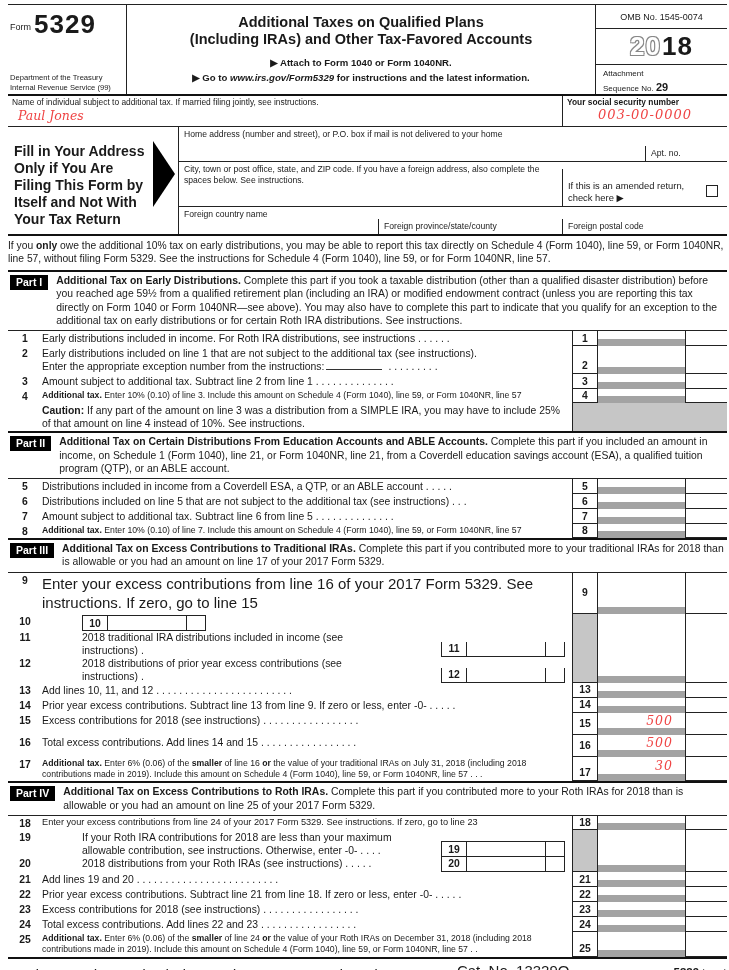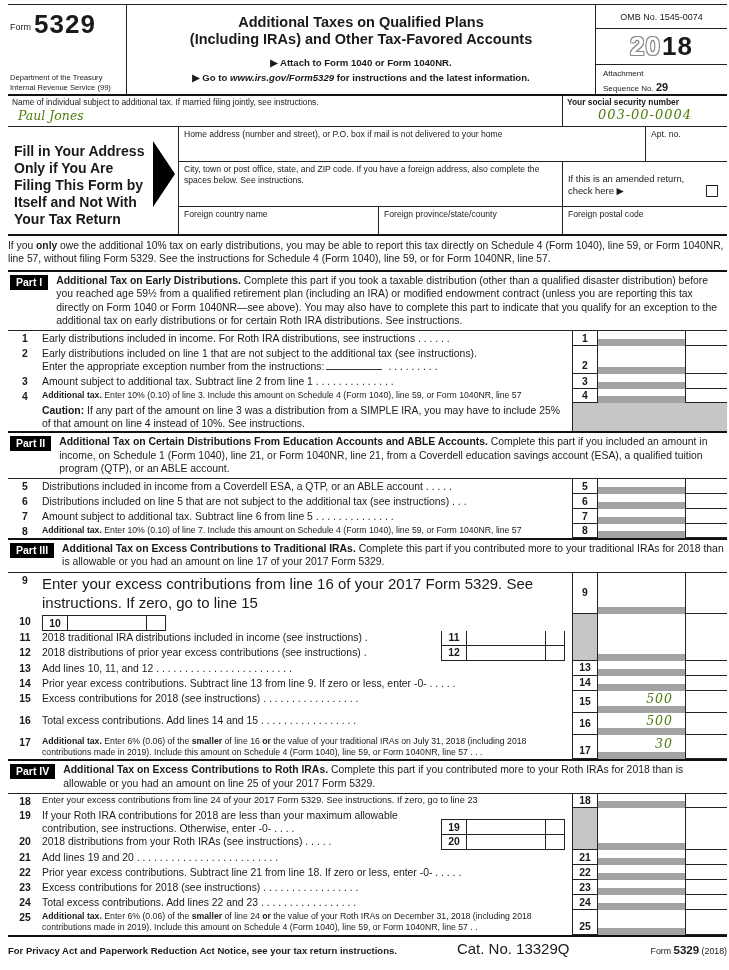--- a/index.html
+++ b/index.html
@@ -24,34 +24,34 @@
   .omb { height:25px; display:flex; align-items:center; justify-content:center; font-size:9px; border-bottom:1px solid #222; }
   .yr { height:37px; display:flex; align-items:center; justify-content:center; border-bottom:1px solid #222; font-size:26px; font-weight:bold; letter-spacing:1px; }
   .y20 { color:#fff; text-shadow:-1px -1px 0 #888, 1px -1px 0 #888, -1px 1px 0 #888, 1px 1px 0 #888; margin-right:1px; }
   .att { flex:1; font-size:8px; line-height:1.3; padding:4px 0 0 7px; }
   .att b { font-size:11px; }
 
   
   .namerow { display:flex; border-bottom:1px solid #222; height:31px; }
   .namecell { flex:1; padding:1px 4px; }
   .slabel { font-size:8.4px; }
-  .hw { font-family:"DejaVu Serif", serif; font-style:italic; color:#4d7c0f; }
+  .hw { font-family:"DejaVu Serif", serif; font-style:italic; color:#ef4444; }
   .nameval { font-size:12.5px; margin:1px 0 0 6px; }
   .ssncell { width:165px; border-left:1px solid #222; padding:1px 4px; text-align:center; }
   .ssnlabel { font-size:8.4px; font-weight:bold; text-align:left; }
   .ssnval { font-size:13px; letter-spacing:1px; }
 
   
   .addr { display:flex; border-bottom:2px solid #111; }
   .addr-left { width:170px; position:relative; padding:16px 28px 0 6px; }
   .sidenote { font-weight:bold; font-size:14px; line-height:1.22; }
   .arrow { position:absolute; right:3px; top:14px; width:0; height:0;
            border-top:33px solid transparent; border-bottom:33px solid transparent; border-left:22px solid #000; }
   .addr-right { flex:1; border-left:1px solid #222; display:flex; flex-direction:column; }
-  .arow { display:flex; border-bottom:1px solid #222; }
+  .arow { display:flex; border-bottom:1px solid #222;align-items:flex-end; }
   .arow:last-child { border-bottom:none; }
   .acell { padding:2px 5px; font-size:8.6px; line-height:1.25; }
   .homecell { flex:1; height:34px; }
   .aptcell { width:82px; border-left:1px solid #222; }
   .citycell { flex:1; height:44px; }
   .citycell .lbl { max-width:372px; display:block; }
   .amendcell { width:165px; border-left:1px solid #222; position:relative; font-size:9.4px; padding-top:11px; }
   .amendcell .lbl { display:block; width:118px; line-height:1.3; }
   .chk { position:absolute; right:9px; bottom:9px; width:12px; height:12px; border:1.4px solid #222; background:#fff; }
   .fcountry { flex:1; height:27px; }
@@ -81,21 +81,21 @@
   .ac { width:87px; flex:none; border-bottom:7px solid #a3a3a3; display:flex; align-items:center; justify-content:flex-end; padding-right:12px; }
   .ac.bot { align-items:flex-end; padding-bottom:1px; }
   .cc { width:42px; flex:none; border-left:1px solid #222; border-bottom:1px solid #222; }
   .amtval { font-size:12.5px; letter-spacing:1px; }
   .gray { background:#c6c6c6; }
   .shadefull { width:155px; flex:none; background:#c6c6c6; border-left:1px solid #222; }
   .blank { display:inline-block; width:56px; border-bottom:1px solid #333; height:10px; margin:0 6px 0 2px; }
 
   
   .blk { flex:1; display:flex; flex-direction:column; min-width:0; padding-top:1px; }
-  .sr { display:flex; }
+  .sr { display:flex;gap:40px; }
   .st { flex:1; font-size:10.4px; line-height:1.25; padding-right:6px; }
   .ibox { display:flex; align-self:flex-end; margin-right:7px; flex:none; }
   .iin { width:26px; height:16px; border:1px solid #222; font-weight:bold; font-size:10.4px; text-align:center; line-height:15px; }
   .iam { width:78px; height:16px; border-top:1px solid #222; border-bottom:1px solid #222; }
   .icc { width:20px; height:16px; border:1px solid #222; border-left:1px solid #222; }
   .sr.nf .iin, .sr.nf .iam, .sr.nf .icc { border-top:none; height:15px; line-height:14px; }
 
   
   .footer { border-top:2px solid #111; display:flex; align-items:baseline; padding-top:3px; }
   .fnotice { font-weight:bold; font-size:9.5px; }
@@ -139,21 +139,21 @@
     </div>
   </div>
 
   <div class="namerow">
     <div class="namecell">
       <div class="slabel">Name of individual subject to additional tax. If married filing jointly, see instructions.</div>
       <div class="nameval hw">Paul Jones</div>
     </div>
     <div class="ssncell">
       <div class="ssnlabel">Your social security number</div>
-      <div class="ssnval hw">003-00-0004</div>
+      <div class="ssnval hw">003-00-0000</div>
     </div>
   </div>
 
   <div class="addr">
     <div class="addr-left">
       <div class="sidenote">Fill in Your Address Only if You Are Filing This Form by Itself and Not With Your Tax Return</div>
       <div class="arrow"></div>
     </div>
     <div class="addr-right">
       <div class="arow">

